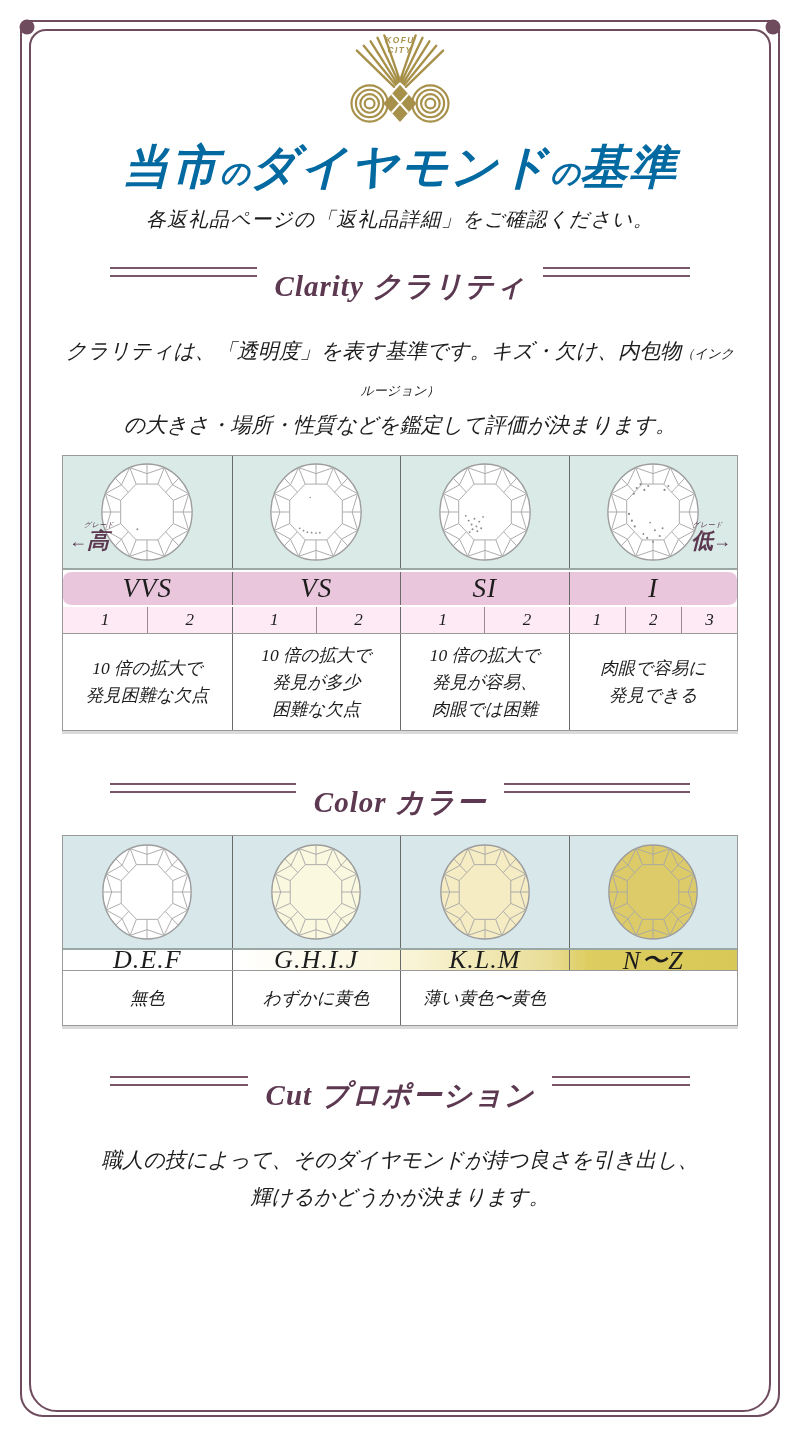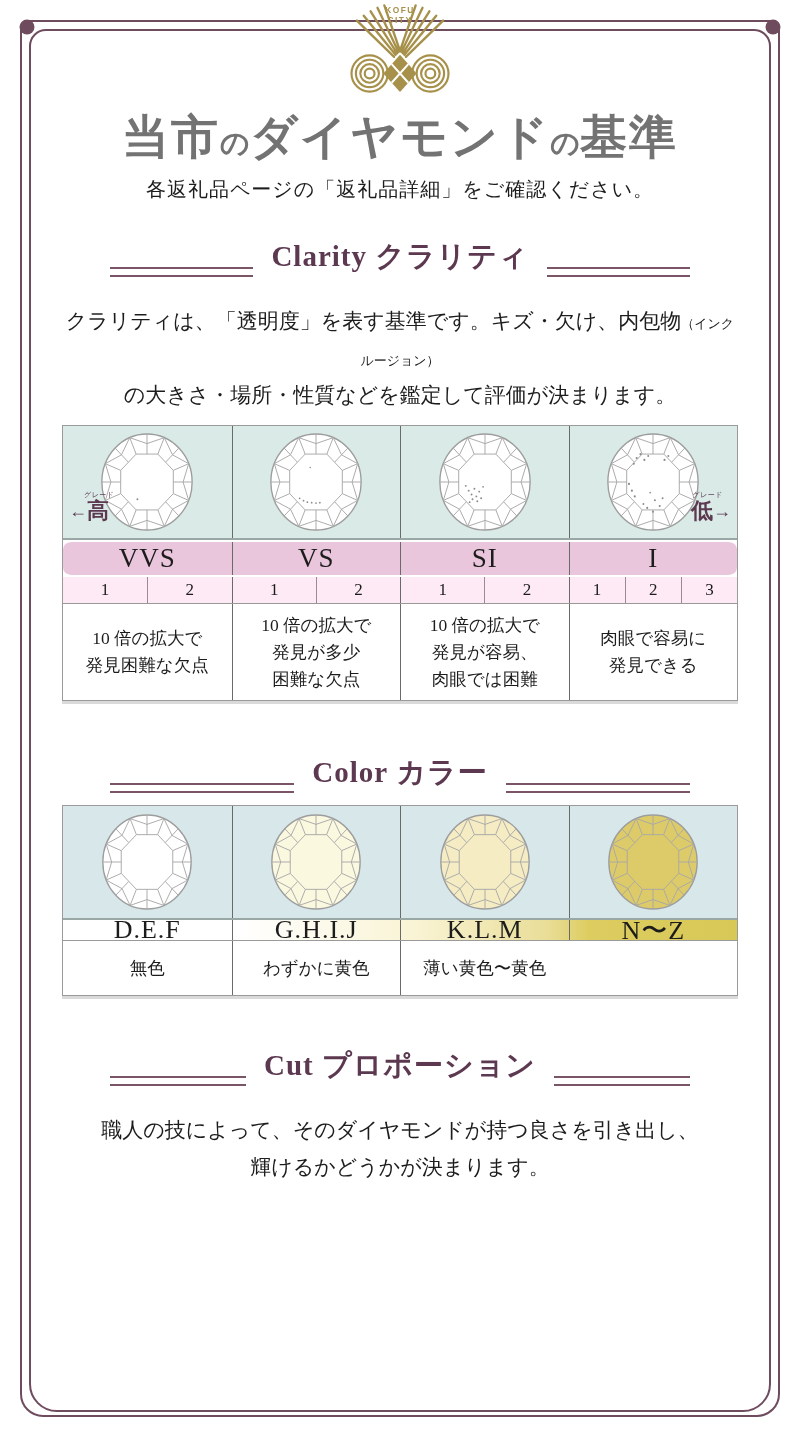--- a/index.html
+++ b/index.html
@@ -1,31 +1,31 @@
 <!DOCTYPE html>
 <html><head>
 <meta charset="utf-8">
 <style>
   html,body{margin:0;padding:0;}
   body{
     width:800px;height:1440px;background:#ffffff;position:relative;overflow:hidden;
     font-family:"Liberation Serif","DejaVu Serif",serif;color:#1c1c1c;
   }
   .frame-svg{position:absolute;inset:0;pointer-events:none;}
-  .content{position:relative;width:676px;margin:0 auto;}
+  .content{position:relative;width:676px;margin:0 auto;padding-top:30px;font-style:italic;}
 
   
   .logo-wrap{text-align:center;}
-  .title{margin:10px 0 0 0;text-align:center;color:#737373;font-weight:bold;
+  .title{margin:10px 0 0 0;text-align:center;color:#0369a1;font-weight:bold;
          font-size:47px;line-height:1.15;letter-spacing:2px;white-space:nowrap;}
   .title .sm{font-size:29px;letter-spacing:0;}
   .subtitle{margin:12px 0 0 0;text-align:center;font-size:20px;letter-spacing:1px;}
 
   
-  .sec-head{display:flex;align-items:flex-end;justify-content:center;width:580px;margin:12px auto;}
+  .sec-head{display:flex;align-items:flex-start;justify-content:center;width:580px;margin:12px auto;}
   .rule{flex:1;height:6px;border-top:2px solid #7a5568;border-bottom:2px solid #7a5568;}
   .sec-head h2{margin:0;padding:0 18px;white-space:nowrap;color:#5c3950;font-size:29px;
                font-weight:bold;letter-spacing:1px;}
   .intro{margin:26px 0 0 0;text-align:center;font-size:21px;line-height:1.75;}
   .intro .tiny{font-size:13px;}
 
   
   .ctable{margin-top:12px;border:1px solid #9a9a9a;background:#fff;position:relative;
           box-shadow:0 3px 0 rgba(150,150,150,.35);}
   .grid4{display:grid;grid-template-columns:repeat(4,1fr);}

